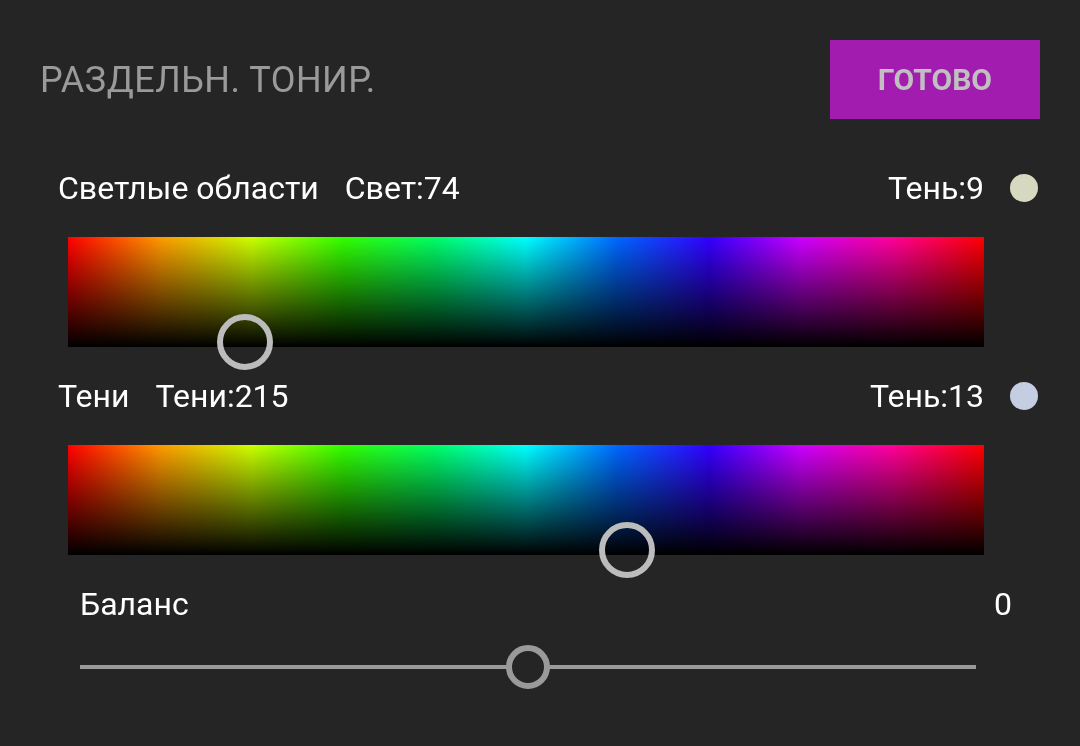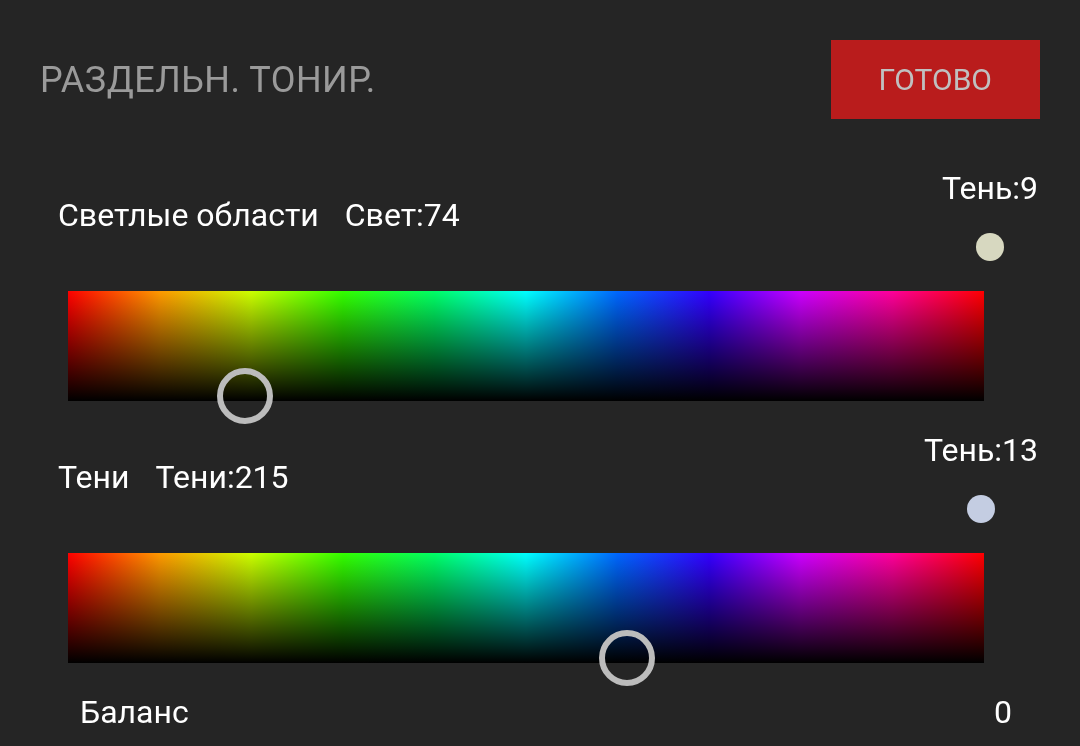--- a/index.html
+++ b/index.html
@@ -23,42 +23,42 @@
     margin-bottom: 50px;
     gap: 48px;
   }
   .title {
     color: #9a9a9a;
     font-size: 36px;
     font-weight: 400;
     letter-spacing: 0.5px;
   }
   .done-btn {
-    background: #b91c1c;
+    background: #a21caf;
     color: #c0c0c0;
     font-size: 30px;
-    font-weight: 400;
+    font-weight: 700;
     border: none;
     padding: 22px 48px;
     cursor: pointer;
     font-family: inherit;
   }
 
   .row-labels {
     display: flex;
     align-items: center;
     font-size: 32px;
     color: #ffffff;
     margin-bottom: 30px;
     padding: 0 2px;
     margin-left: 16px;
   }
   .row-labels .left { display: flex; align-items: center; gap: 26px; }
   .row-labels .spacer { flex: 1; }
-  .row-labels .right { display: flex; align-items: center; gap: 26px; flex-direction: column; }
+  .row-labels .right { display: flex; align-items: center; gap: 26px; }
   .swatch {
     width: 28px;
     height: 28px;
     border-radius: 50%;
     display: inline-block;
   }
 
   .spectrum-wrap {
     position: relative;
     width: 916px;

